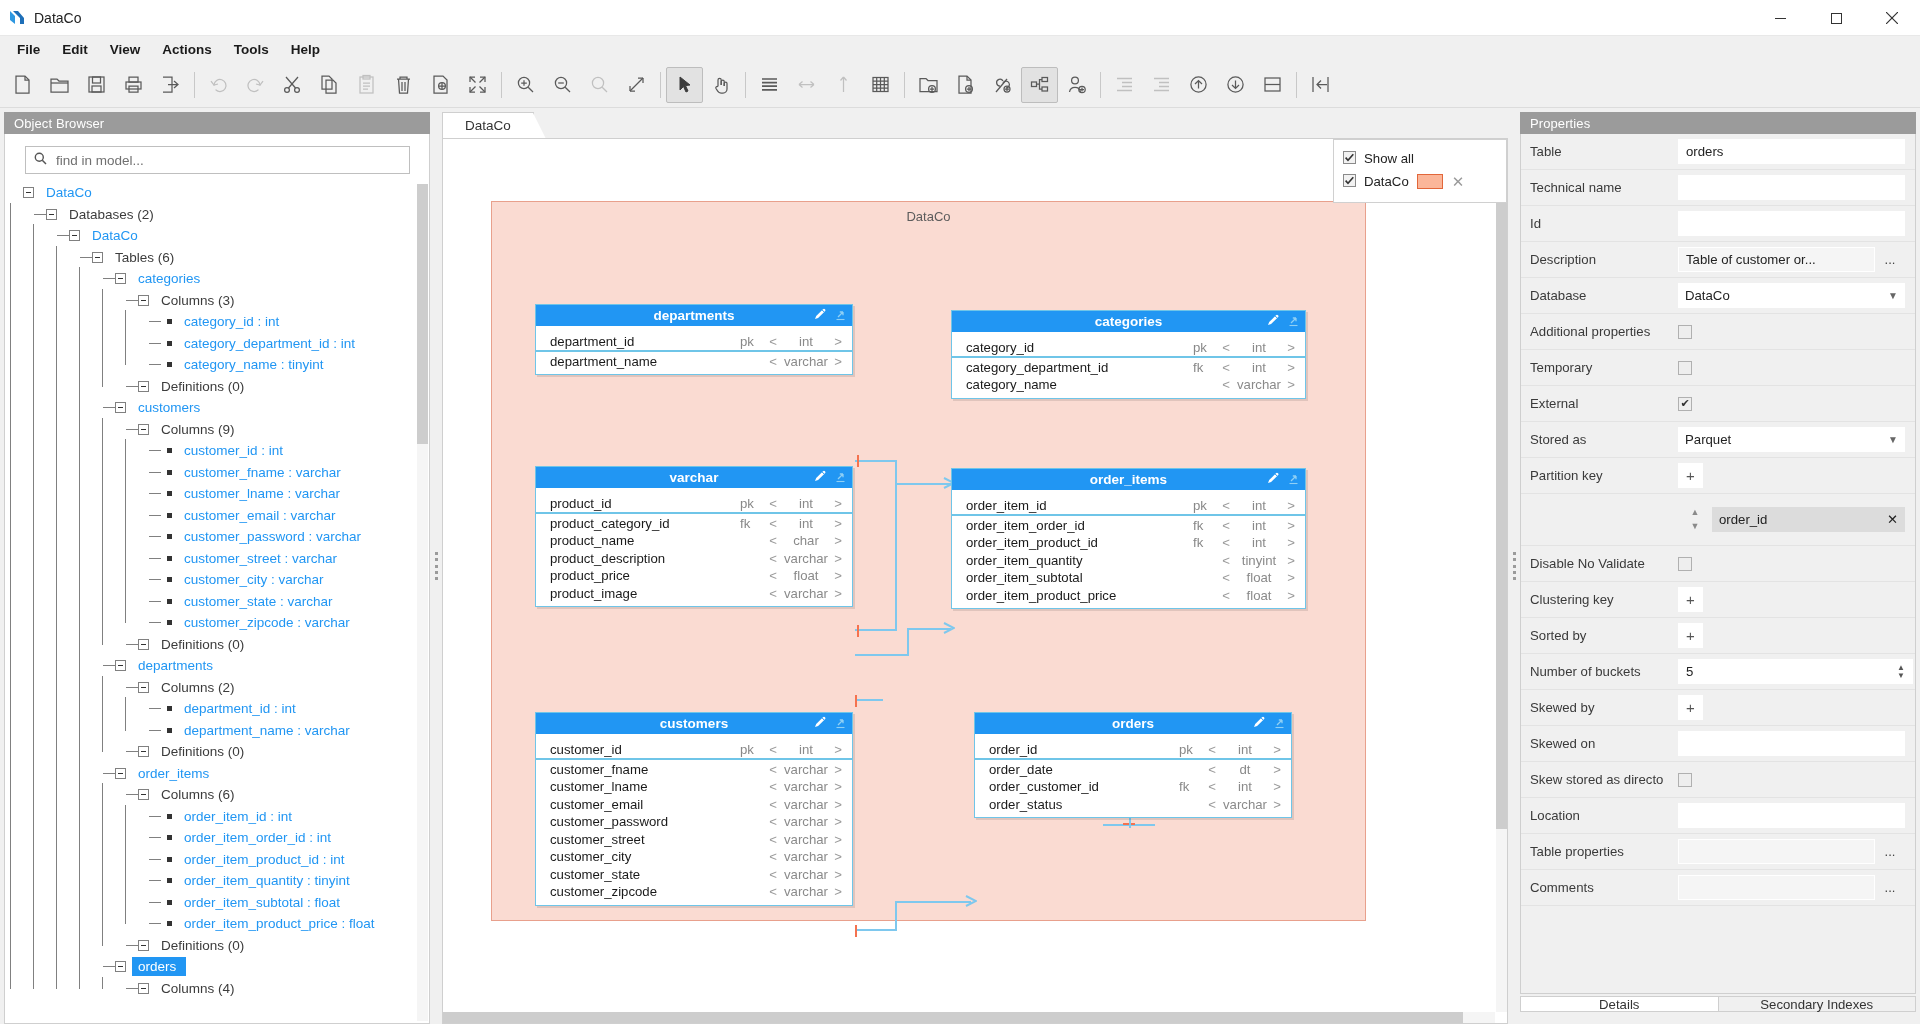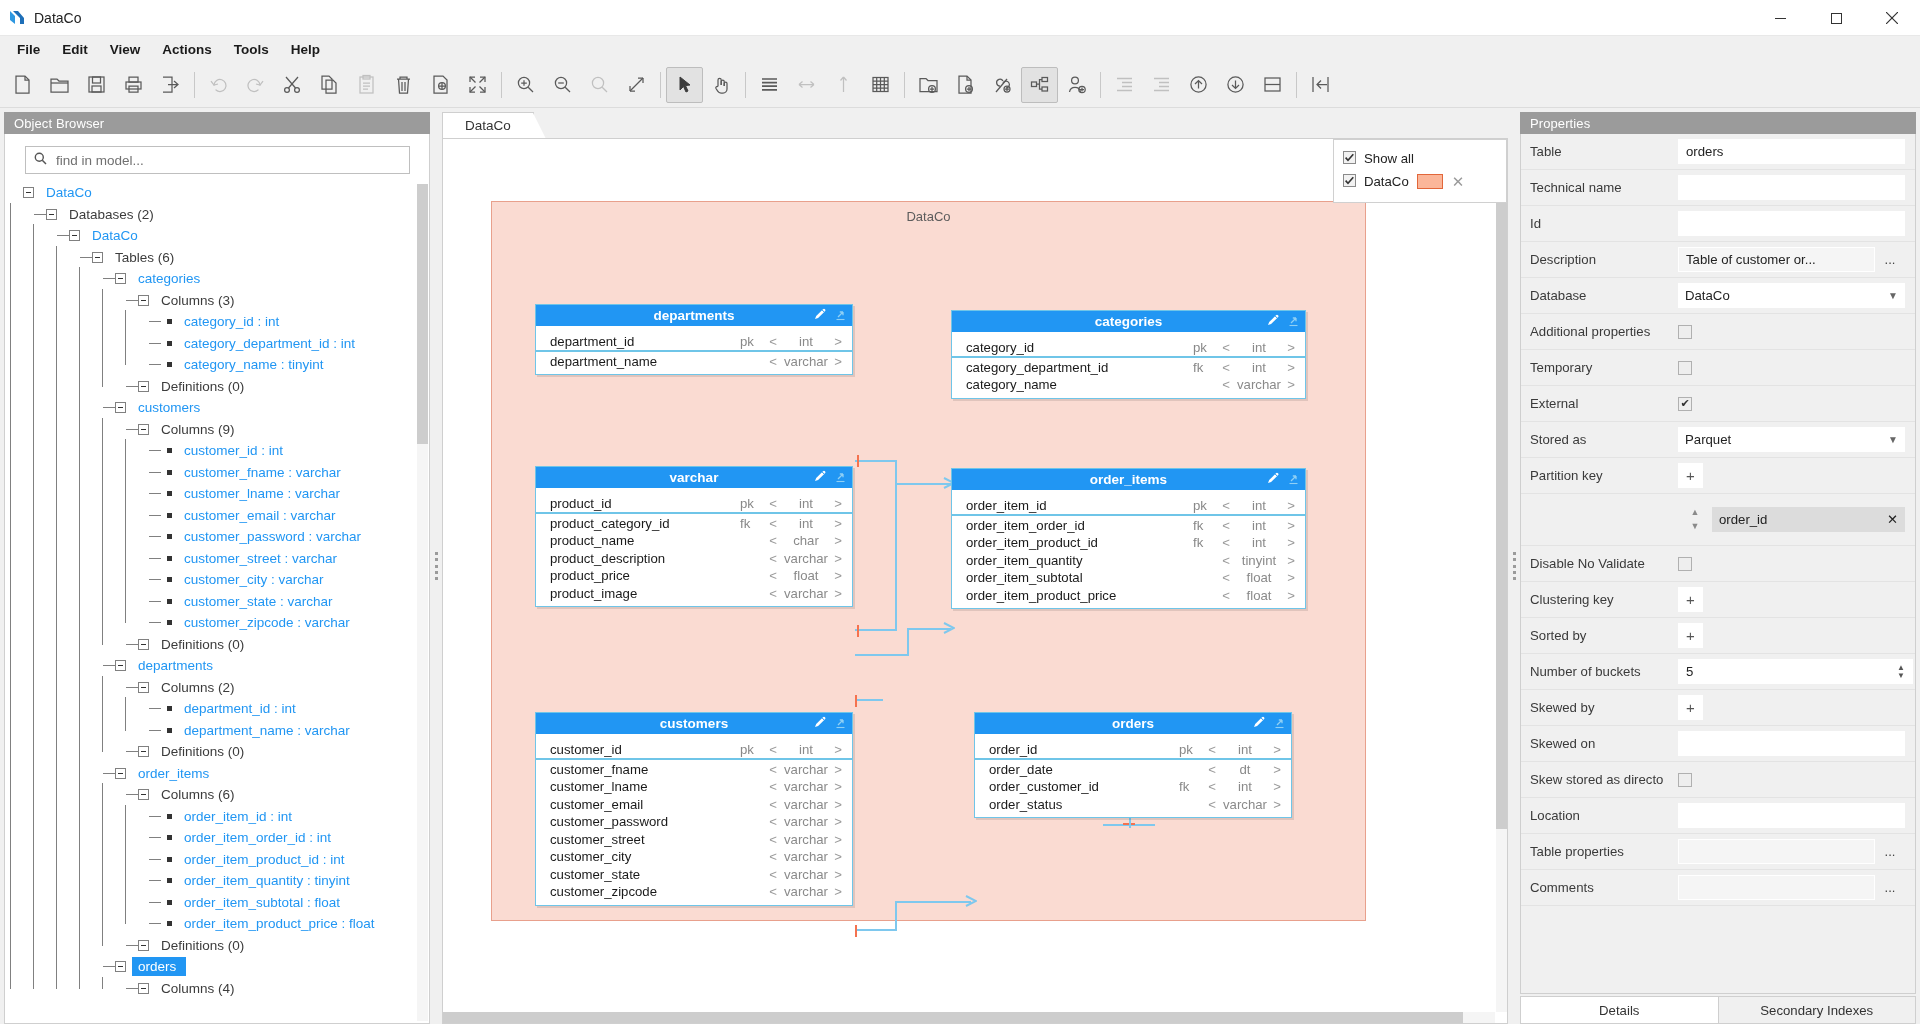--- a/index.html
+++ b/index.html
@@ -194,21 +194,21 @@
   .spinbtns i { font-style: normal; font-size: 8px; color: #555; line-height: 8px; }
   .prow.pk { height: 52px; }
   .pkmove { width: 34px; display: flex; flex-direction: column; align-items: center; justify-content: center; gap: 7px; }
   .pkmove i { font-style: normal; color: #8a8a8a; font-size: 9px; line-height: 7px; }
   .pktag {
     flex: 1; background: #dcdcdc; height: 25px; display: flex; align-items: center;
     justify-content: space-between; padding: 0 7px; font-size: 13.2px; color: #222;
   }
   #props-tabs { height: 30px; display: flex; padding-top:2px;}
   .ptab {
-    flex: 1; height: 28px; background: #fff; border: 1px solid #cfcfcf;
+    flex: 1; height: 16px; background: #fff; border: 1px solid #cfcfcf;
     display: flex; align-items: center; justify-content: center; font-size: 13.2px; color: #333;
   }
   .ptab.on { background: #fff; }
   .ptab.off { background: #f0f0f0; border-left: none;}
 </style>
 </head>
 <body>
 
 <div id="titlebar">
   <span id="app-logo">

